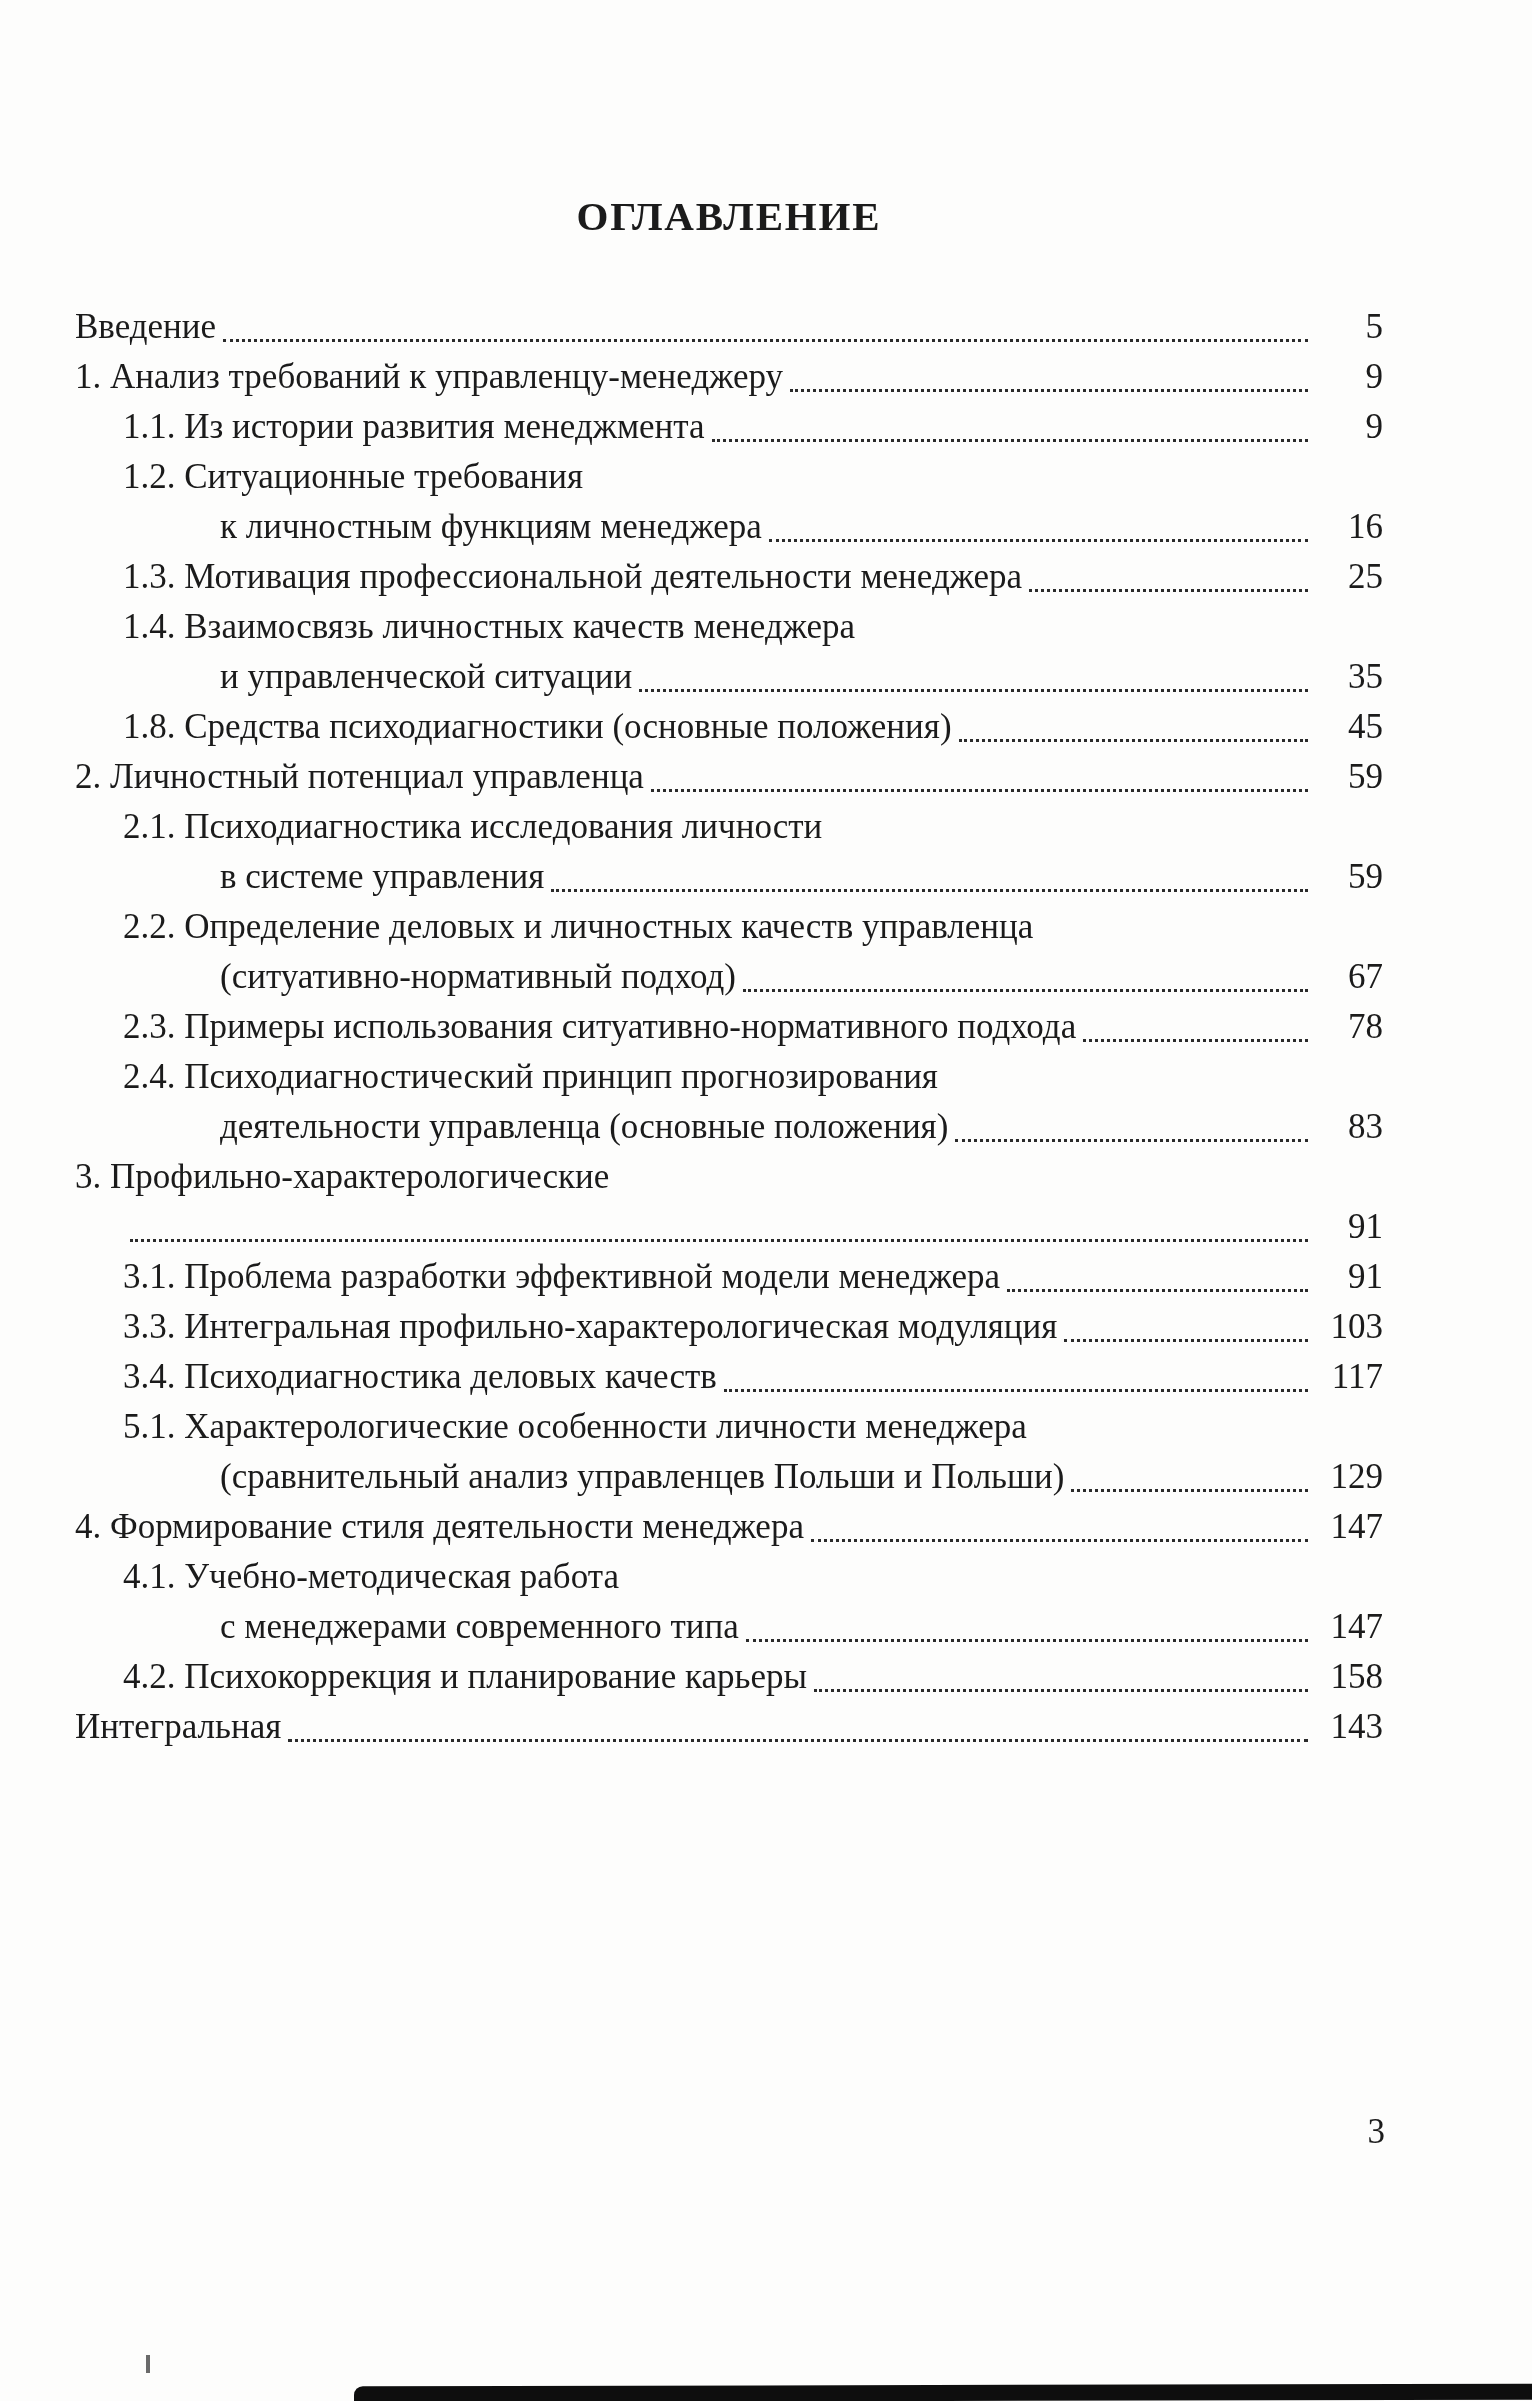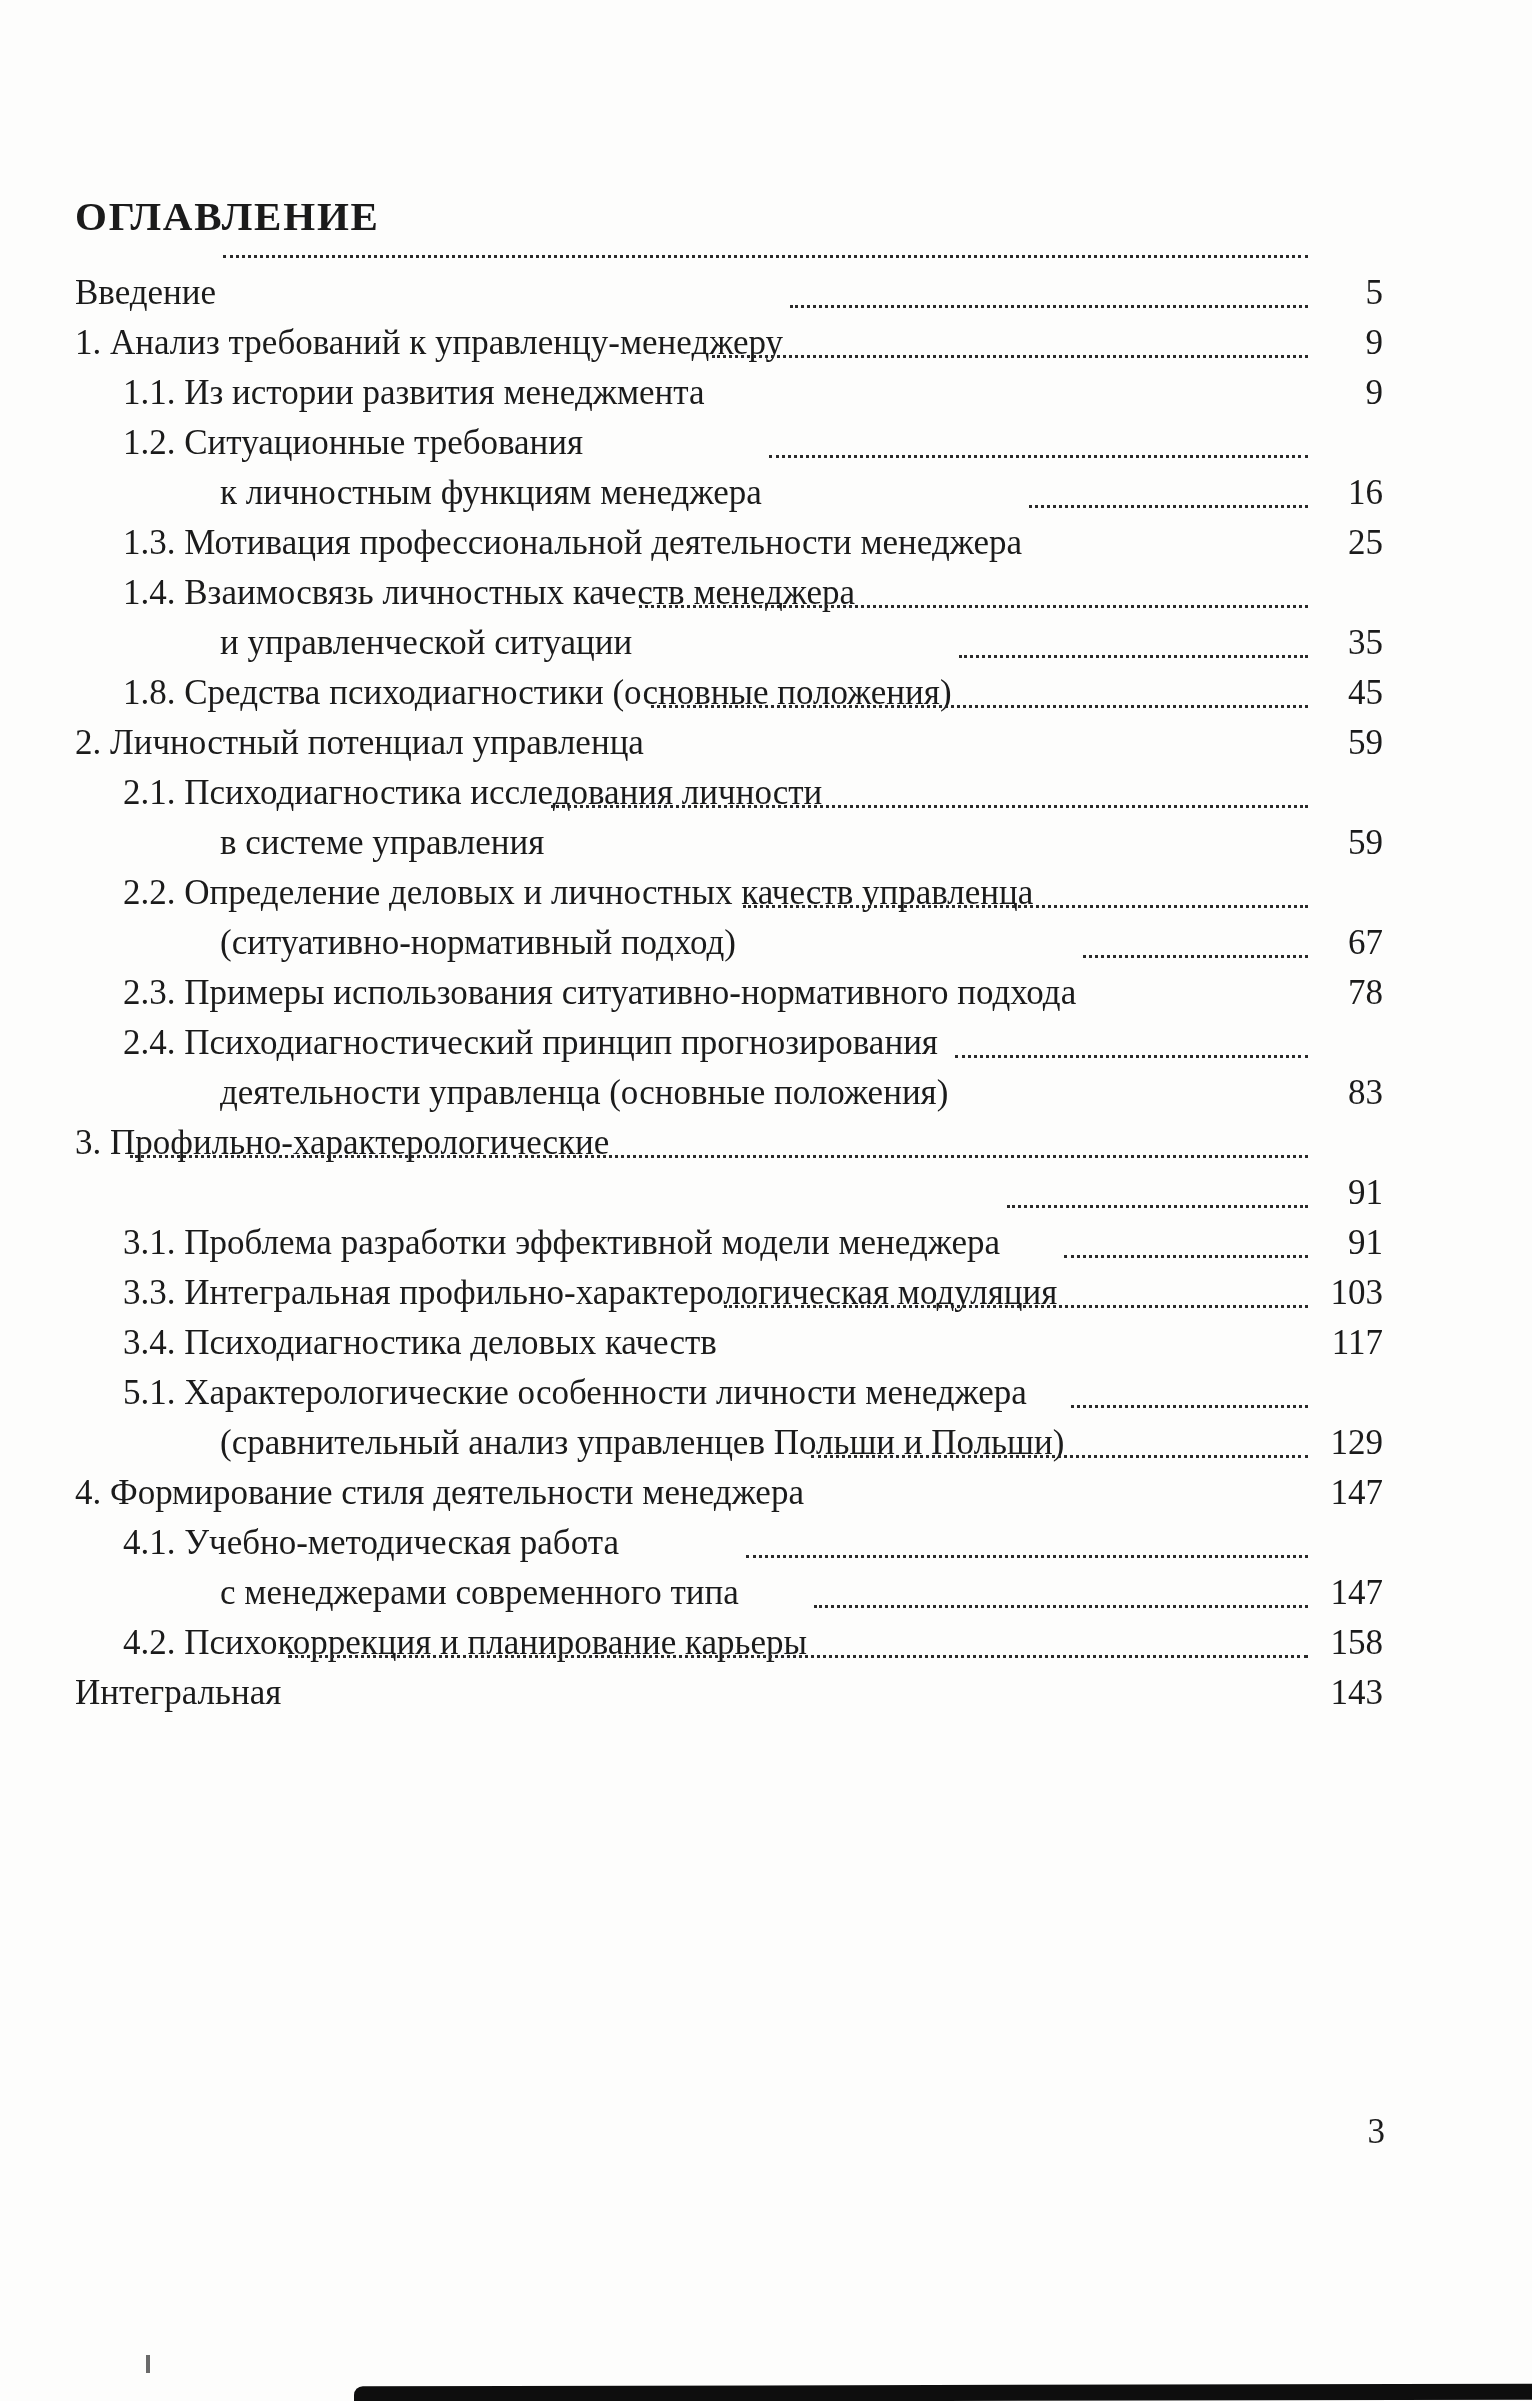--- a/index.html
+++ b/index.html
@@ -17,25 +17,26 @@
   .content {
     position: absolute;
     left: 75px;
     top: 192px;
     right: 150px;
   }
   .title {
     font-size: 41px;
     font-weight: bold;
     letter-spacing: 1.8px;
-    margin-bottom: 28px;
+    margin-bottom: 62px;
+    text-align: center;
   }
   .toc-line {
     display: flex;
-    align-items: flex-start;
+    align-items: flex-end;
     font-size: 35px;
     line-height: 50px;
     white-space: nowrap;
   }
   .toc-line.indent-1 { padding-left: 48px; }
   .toc-line.indent-2 { padding-left: 145px; }
   .entry-text { flex: 0 0 auto; }
   .dots {
     flex: 1 1 auto;
     position: relative;

